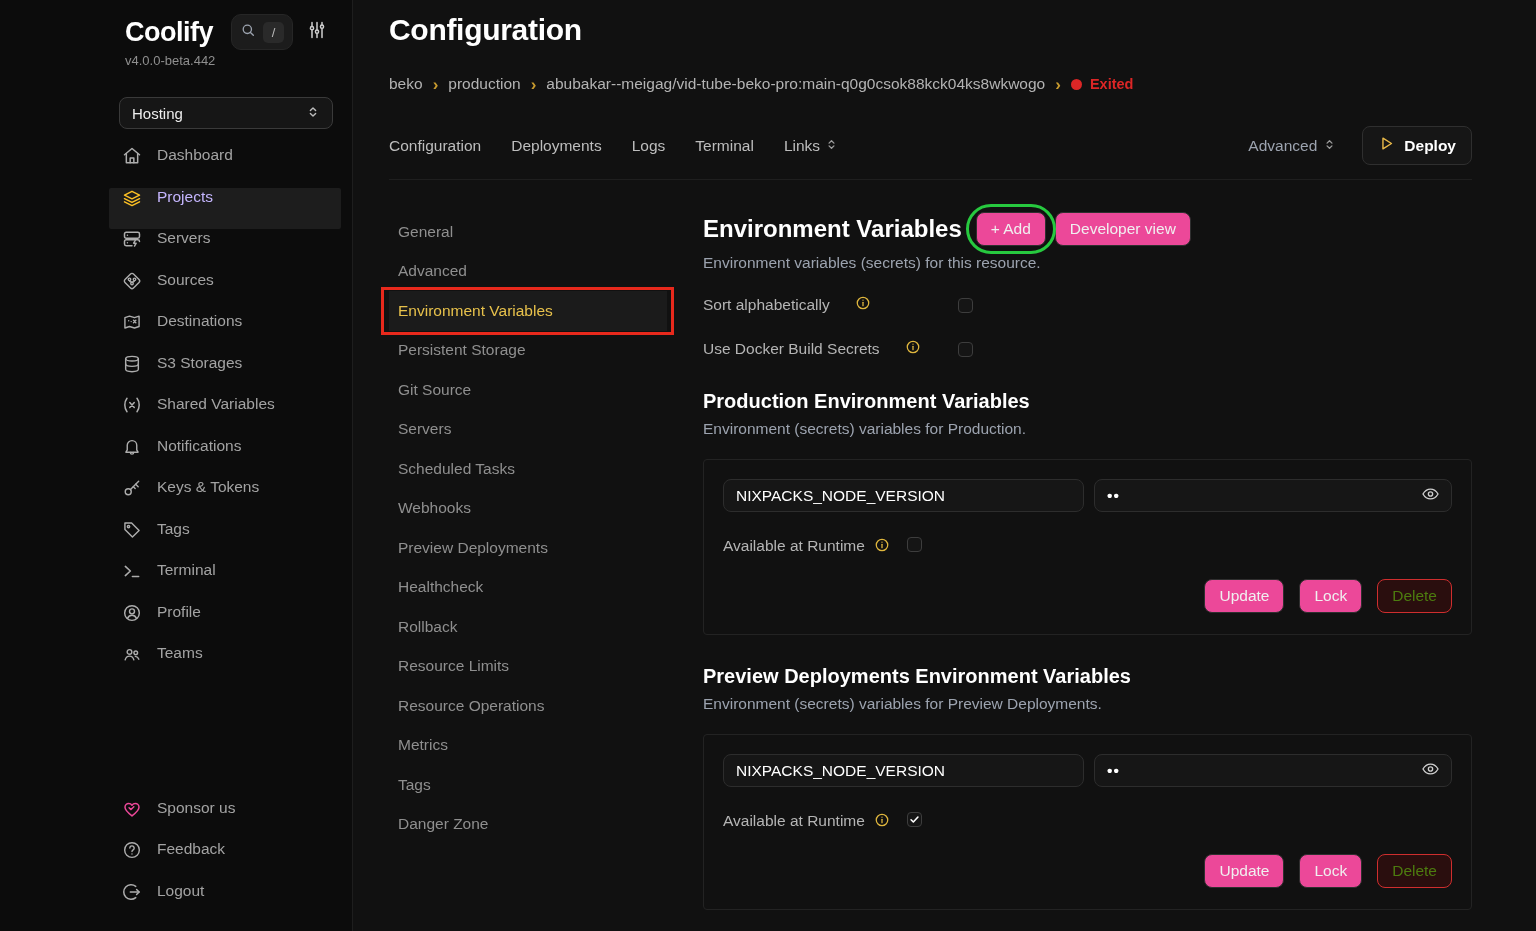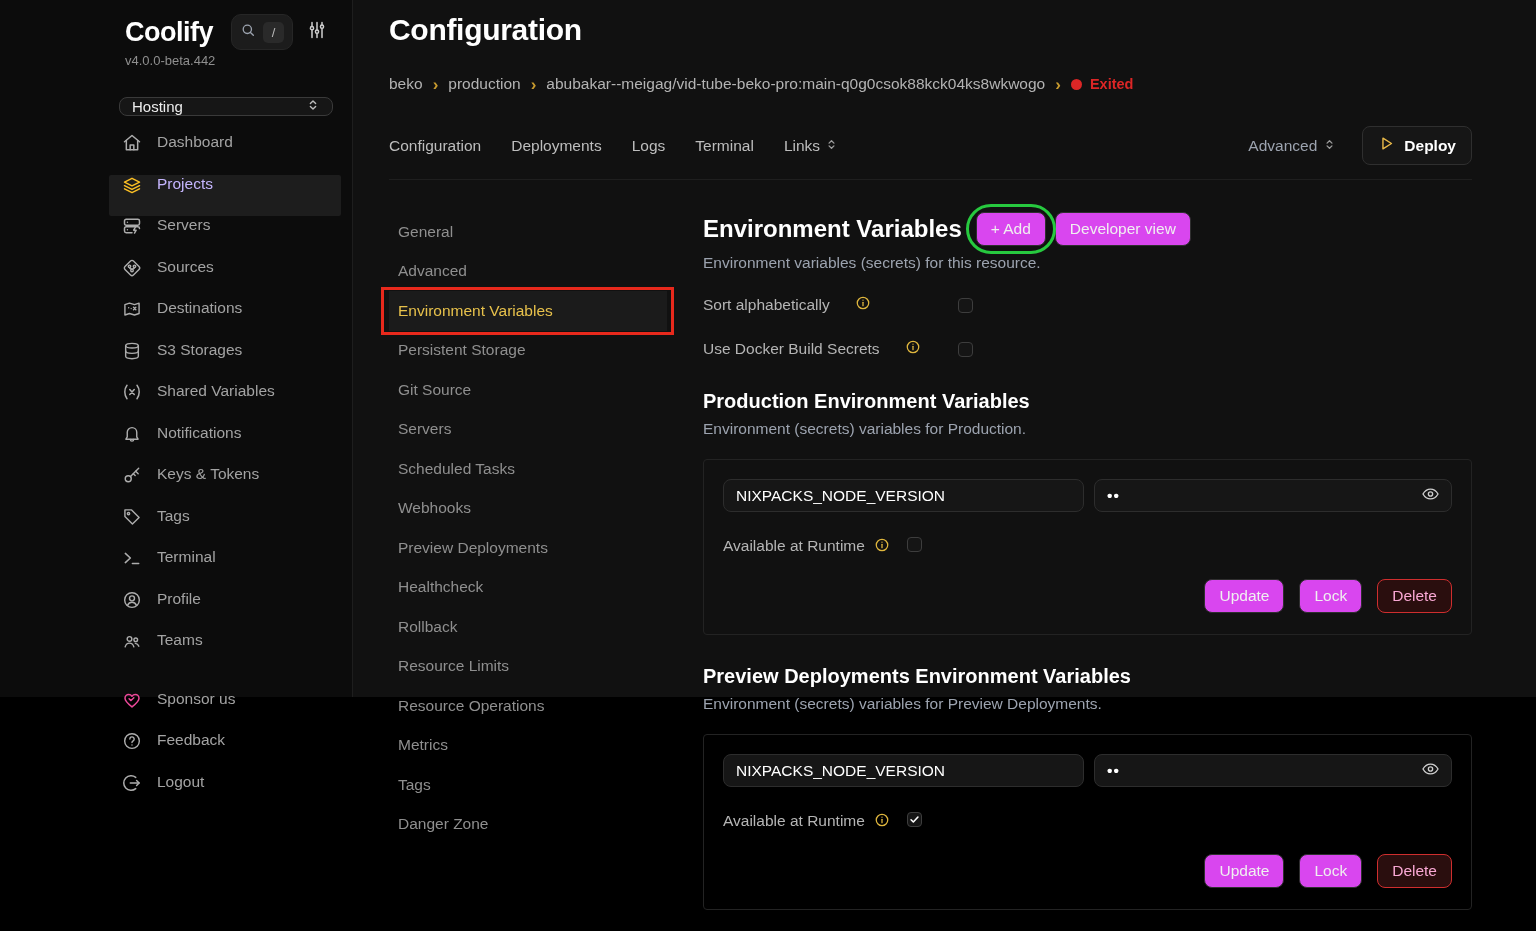--- a/index.html
+++ b/index.html
@@ -1,18 +1,18 @@
 <!DOCTYPE html>
 <html><head>
 <meta charset="utf-8">
 <style>
   * { margin:0; padding:0; box-sizing:border-box; }
   html,body { background:#000; }
   body { width:1536px; height:931px; overflow:hidden; font-family:"Liberation Sans", sans-serif; color:#e5e5e5; }
-  .app { display:flex; width:1536px; height:697px; background:#111; }
+  .app { display:flex; width:1536px; height:931px; background:#111; }
 
   
   .sidebar { width:353px; flex:none; background:#0c0c0c; border-right:1px solid #1e1e1e; display:flex; flex-direction:column; padding:14px 19px 8px 117px; }
   .brand-row { display:flex; align-items:center; padding-left:8px; }
   .brand { font-size:27px; font-weight:800; color:#fff; letter-spacing:-0.5px; }
   .search-btn { margin-left:18px; width:62px; height:36px; background:#1c1c1c; border:1px solid #262626; border-radius:10px; display:flex; align-items:center; justify-content:center; gap:7px; cursor:pointer; }
   .search-btn .kbd { width:21px; height:21px; background:#2a2a2a; border-radius:5px; color:#b9b9b9; font-size:13px; display:flex; align-items:center; justify-content:center; }
   .sliders-btn { margin-left:14px; color:#cfcfcf; cursor:pointer; }
   .version { padding-left:8px; margin-top:3px; font-size:13px; color:#8f8f8f; }
   .team-select { margin-top:29px; margin-left:2px; height:32px; background:#161616; border:1px solid #3a3a3a; border-radius:8px; display:flex; align-items:center; padding:0 12px; font-size:15px; color:#ededed; cursor:pointer; }
@@ -43,21 +43,21 @@
 
   .content-row { display:flex; padding-top:32px; }
   .subnav { width:314px; flex:none; }
   .subnav-item { width:278px; height:39.5px; display:flex; align-items:center; padding-left:9px; font-size:15.5px; color:#8f8f8f; cursor:pointer; position:relative; }
   .subnav-item.active { background:#1b1b1b; color:#e7c14b; }
   .red-box { position:absolute; left:-8px; right:-7px; top:-4px; bottom:-4px; border:3px solid #e8291c; pointer-events:none; }
 
   .panel { flex:1; }
   .panel-header { display:flex; align-items:center; gap:9px; }
   .h2 { font-size:24px; font-weight:800; color:#fff; margin-right:5px; }
-  .btn { background:#d946ef; border:1px solid #2f2f2f; border-radius:8px; padding:7px 14px; font-size:15.5px; color:#f0f0f0; cursor:pointer; white-space:nowrap; }
+  .btn { background:#ec4899; border:1px solid #2f2f2f; border-radius:8px; padding:7px 14px; font-size:15.5px; color:#f0f0f0; cursor:pointer; white-space:nowrap; }
   .add-wrap { position:relative; display:inline-block; }
   .green-ellipse { position:absolute; left:-10px; right:-10px; top:-8px; bottom:-8px; border:3px solid #27c93f; border-radius:30px; pointer-events:none; }
   .muted { color:#9ca3af; font-size:15.5px; }
   .panel-sub { margin-top:8px; }
 
   .toggle-row { margin-top:22px; display:flex; align-items:center; height:22px; }
   .toggle-label-wrap { width:255px; display:flex; align-items:center; gap:25px; color:#b5b5b5; font-size:15.5px; }
   .info-icon { color:#e0b73e; display:flex; }
   .checkbox { width:15px; height:15px; background:#151515; border:1px solid #3d3d3d; border-radius:4px; flex:none; cursor:pointer; display:flex; align-items:center; justify-content:center; color:#fff; }
 
@@ -65,21 +65,21 @@
   .section-sub { margin-top:7px; font-size:15.5px; color:#9ca3af; }
   .card { margin-top:21px; border:1px solid #232323; border-radius:4px; padding:19px 19px 21px 19px; }
   .inputs-row { display:flex; gap:10px; }
   .input { height:33px; background:#161616; border:1px solid #2d2d2d; border-radius:8px; display:flex; align-items:center; padding:0 12px; font-size:15.5px; color:#fff; }
   .input.name { width:361px; flex:none; }
   .input.value { flex:1; position:relative; font-weight:700; letter-spacing:1px; }
   .eye-btn { position:absolute; right:11px; top:50%; transform:translateY(-50%); color:#cfcfcf; cursor:pointer; display:flex; }
   .runtime-row { margin-top:25px; display:flex; align-items:flex-start; gap:9px; }
   .runtime-row .checkbox { margin-left:8px; }
   .card-buttons { margin-top:22px; display:flex; justify-content:flex-end; gap:15px; }
-  .btn.danger { background:#2a0e0e; border-color:#cf2e2e; color:#f9a8d4; }
+  .btn.danger { background:#2a0e0e; border-color:#cf2e2e; color:#4d7c0f; }
 
   .icon { flex:none; display:block; }
 </style>
 </head>
 <body>
 
 <div class="app">
 
   <aside class="sidebar">
     <div class="brand-row">

